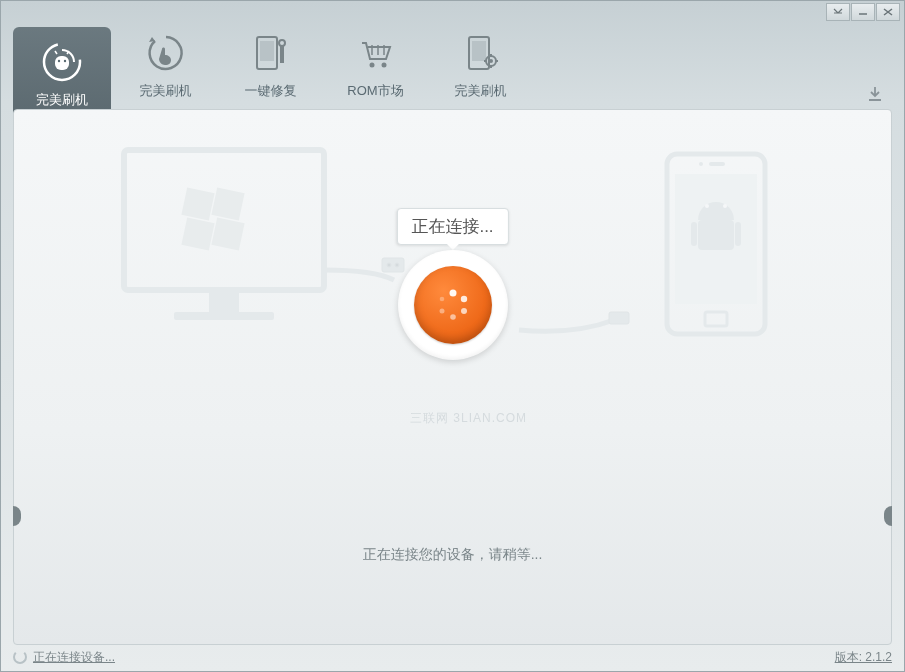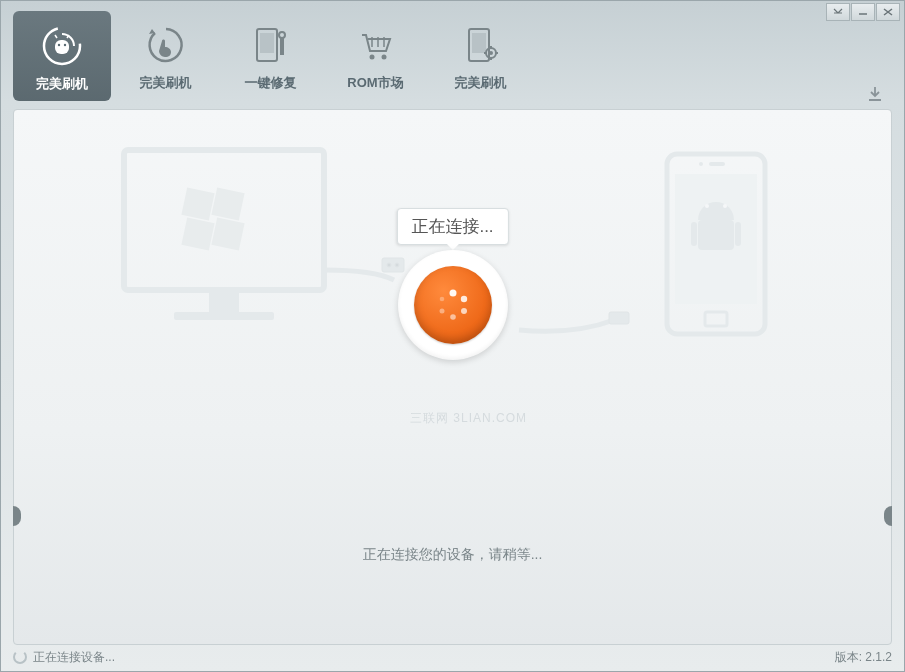--- a/index.html
+++ b/index.html
@@ -31,25 +31,24 @@
   background: linear-gradient(to bottom, #e8edef, #d0d8db);
   border: 1px solid #a8b3b7;
   display: flex;
   align-items: center;
   justify-content: center;
   cursor: pointer;
 }
 .title-btn svg { display: block; }
 .toolbar {
   display: flex;
-  padding-top: 6px;
+  padding-top: 22px;
   padding-left: 10px;
   gap: 0;
   height: 102px;
-  font-weight: bold;
 }
 .toolbar-item {
   width: 105px;
   display: flex;
   flex-direction: column;
   align-items: center;
   justify-content: center;
   gap: 8px;
   cursor: pointer;
   color: #5a6a72;
@@ -190,20 +189,21 @@
   position: absolute;
   left: 12px;
   right: 12px;
   bottom: 4px;
   height: 20px;
   display: flex;
   align-items: center;
   justify-content: space-between;
   color: #7a8589;
   font-size: 12px;
+  text-decoration: underline;
 }
 .footer-left {
   display: flex;
   align-items: center;
   gap: 6px;
 }
 .spinner {
   width: 14px;
   height: 14px;
   border: 2px solid #b8c2c6;

